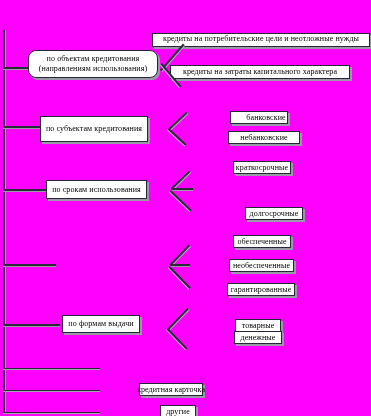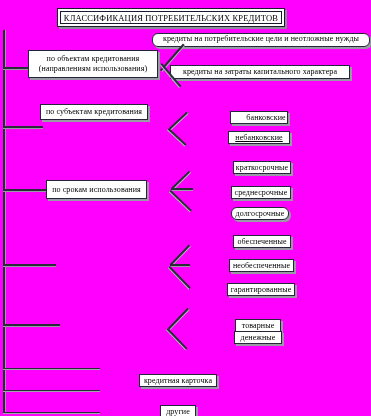--- a/index.html
+++ b/index.html
@@ -87,73 +87,67 @@
     background: #2a2a3a;
     height: 1px;
     box-shadow: 0 1px 0 0 #a4a4b0;
   }
 </style>
 </head>
 <body>
 
 <div id="canvas">
 
-  <div class="titlebox" style="left:57px; top:8px; width:228px; height:19px;">
-    <div class="inner">КЛАССИФИКАЦИЯ ПОТРЕБИТЕЛЬСКИХ КРЕДИТОВ</div>
-  </div>
 
   <div class="vline" style="left:3px; top:30px; width:2px; height:382px;"></div>
 
   <div class="hline" style="left:3px; top:67px; width:28px; height:2px;"></div>
   <div class="hline" style="left:3px; top:126px; width:40px; height:2px;"></div>
   <div class="hline" style="left:3px; top:189px; width:45px; height:2px;"></div>
   <div class="hline" style="left:3px; top:264px; width:53px; height:2px;"></div>
   <div class="hline" style="left:3px; top:324px; width:57px; height:2px;"></div>
 
-  <div class="box twoline" style="left:28px; top:50px; width:130px; height:28px;">
+  <div class="box twoline" style="left:28px; top:50px; width:130px; height:28px;border-radius:8px;">
     <span>по объектам кредитования</span>
     <span>(направлениям использования)</span>
   </div>
 
-  <div class="box" style="left:152px; top:33px; width:218px; height:14px; justify-content:flex-start; align-items:center;border-radius:6px;">
+  <div class="box" style="left:152px; top:33px; width:218px; height:14px; justify-content:flex-start; align-items:center;">
     <span>кредиты на потребительские цели и неотложные нужды</span>
   </div>
 
   <div class="box" style="left:170px; top:65px; width:180px; height:14px;">
     <span>кредиты на затраты капитального характера</span>
   </div>
 
   <div class="diag" style="left:160px; top:70px; width:35px; height:1.6px; transform:rotate(-49deg);"></div>
   <div class="diag" style="left:162px; top:63px; width:30px; height:1.6px; transform:rotate(50deg);"></div>
 
-  <div class="box" style="left:40px; top:104px; width:108px; height:16px;">
+  <div class="box" style="left:40px; top:116px; width:108px; height:26px;">
     <span>по субъектам кредитования</span>
   </div>
 
   <div class="box" style="left:230px; top:111px; width:58px; height:13px;padding-left:16px;">
     <span>банковские</span>
   </div>
-  <div class="box" style="left:228px; top:131px; width:62px; height:13px;text-decoration:underline;">
+  <div class="box" style="left:228px; top:131px; width:72px; height:13px;">
     <span>небанковские</span>
   </div>
 
   <div class="diag" style="left:169px; top:128px; width:24px; height:1.6px; transform:rotate(-43deg);"></div>
   <div class="diag" style="left:169px; top:128px; width:24px; height:1.6px; transform:rotate(43deg);"></div>
 
   <div class="box" style="left:46px; top:180px; width:101px; height:19px;">
     <span>по срокам использования</span>
   </div>
 
   <div class="box" style="left:233px; top:161px; width:58px; height:13px;">
     <span>краткосрочные</span>
   </div>
-  <div class="box" style="left:231px; top:186px; width:60px; height:13px;">
-    <span>среднесрочные</span>
-  </div>
-  <div class="box" style="left:231px; top:207px; width:58px; height:13px;border-radius:6px;">
+  <div class="box" style="left:245px; top:207px; width:58px; height:13px;">
     <span>долгосрочные</span>
   </div>
 
   <div class="diag" style="left:171px; top:188px; width:25px; height:1.6px; transform:rotate(-44deg);"></div>
   <div class="hline" style="left:171px; top:188px; width:22px; height:1.6px;"></div>
   <div class="diag" style="left:171px; top:190px; width:29px; height:1.6px; transform:rotate(44deg);"></div>
 
 
   <div class="box" style="left:233px; top:235px; width:58px; height:13px;">
     <span>обеспеченные</span>
@@ -162,35 +156,38 @@
     <span>необеспеченные</span>
   </div>
   <div class="box" style="left:227px; top:283px; width:68px; height:13px;">
     <span>гарантированные</span>
   </div>
 
   <div class="diag" style="left:170px; top:264px; width:27px; height:1.6px; transform:rotate(-46deg);"></div>
   <div class="hline" style="left:170px; top:264px; width:20px; height:1.6px;"></div>
   <div class="diag" style="left:170px; top:266px; width:30px; height:1.6px; transform:rotate(46deg);"></div>
 
+  <div class="box" style="left:62px; top:315px; width:78px; height:18px;">
+    <span>по формам выдачи</span>
+  </div>
 
   <div class="box" style="left:235px; top:308px; width:46px; height:13px;margin-top:11px;">
     <span>товарные</span>
   </div>
   <div class="box" style="left:234px; top:331px; width:48px; height:13px;justify-content:flex-end;">
     <span>денежные</span>
   </div>
 
   <div class="diag" style="left:168px; top:328px; width:28px; height:1.6px; transform:rotate(-46deg);"></div>
   <div class="diag" style="left:168px; top:328px; width:28px; height:1.6px; transform:rotate(46deg);"></div>
 
   <div class="longline" style="left:3px; top:368px; width:97px;"></div>
   <div class="longline" style="left:3px; top:390px; width:97px;"></div>
   <div class="longline" style="left:3px; top:412px; width:97px;"></div>
 
-  <div class="box" style="left:139px; top:374px; width:78px; height:13px;">
+  <div class="box" style="left:139px; top:383px; width:64px; height:13px;">
     <span>кредитная карточка</span>
   </div>
   <div class="box" style="left:160px; top:405px; width:36px; height:13px;">
     <span>другие</span>
   </div>
 
 </div>
 
 </body></html>

